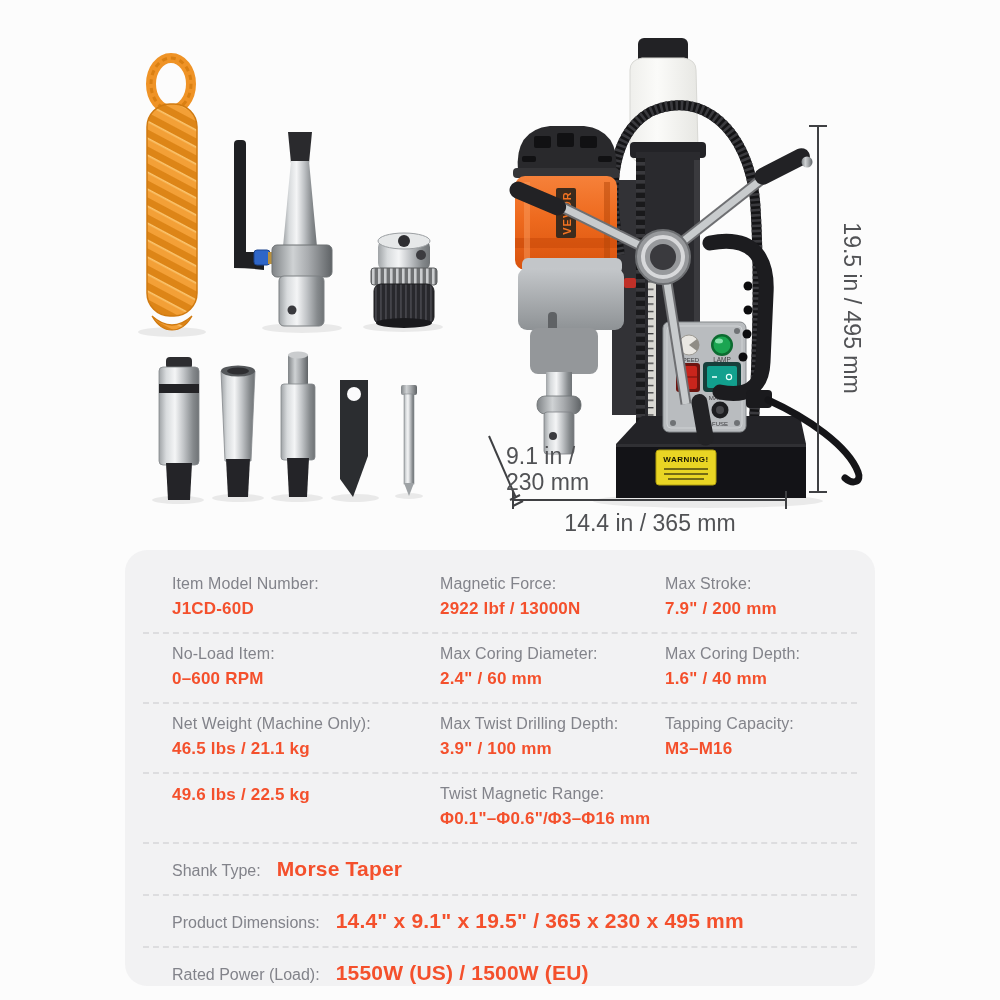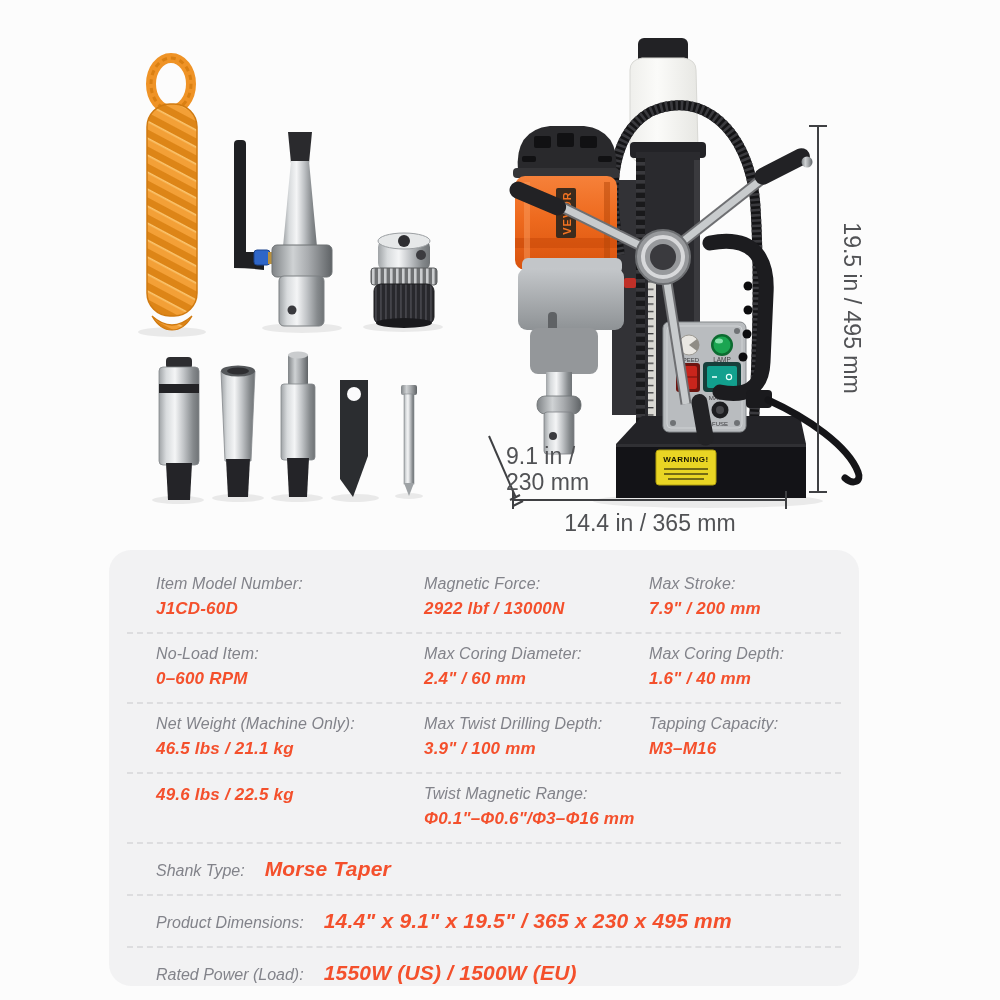--- a/index.html
+++ b/index.html
@@ -4,35 +4,35 @@
 <style>
   html,body{margin:0;padding:0;}
   body{
     width:1000px;height:1000px;background:#fcfcfc;overflow:hidden;
     font-family:"Liberation Sans","DejaVu Sans",sans-serif;position:relative;
   }
   .canvas{position:relative;width:1000px;height:1000px;}
   .hero{position:absolute;left:0;top:0;}
   
   .spec-panel{
-    position:absolute;left:109px;top:550px;width:750px;height:436px;
+    position:absolute;left:125px;top:550px;width:750px;height:436px;
     background:#f2f2f3;border-radius:22px;box-sizing:border-box;
-    padding-top:14px;overflow:hidden;font-style:italic;
+    padding-top:14px;overflow:hidden;
   }
   .spec-row{margin:0 18px;box-sizing:border-box;}
   .spec-row + .spec-row{border-top:2px dashed #dddddf;}
   .spec-row.cols{
     display:grid;grid-template-columns:268px 225px 1fr;
     padding:11px 0 13px 29px;
   }
   .cell .label{font-size:16px;color:#82838a;margin-bottom:6px;letter-spacing:.1px;}
   .cell .value{font-size:17px;font-weight:700;color:#f4502c;white-space:nowrap;letter-spacing:.2px;}
-  .spec-row.inline{display:flex;align-items:baseline;gap:0;padding:13px 0 13px 29px;}
+  .spec-row.inline{display:flex;align-items:baseline;gap:16px;padding:13px 0 13px 29px;}
   .inline .label{font-size:16px;color:#82838a;white-space:nowrap;}
-  .inline .value{font-size:21px;font-weight:700;color:#f4502c;white-space:nowrap;letter-spacing:.2px;margin-left:20px;}
+  .inline .value{font-size:21px;font-weight:700;color:#f4502c;white-space:nowrap;letter-spacing:.2px;}
 </style>
 </head>
 <body>
 
 <div class="canvas">
 
 <svg class="hero" width="1000" height="548" viewBox="0 0 1000 548">
   <defs>
     <linearGradient id="chromeH" x1="0" y1="0" x2="1" y2="0">
       <stop offset="0" stop-color="#9fa3a6"></stop>

